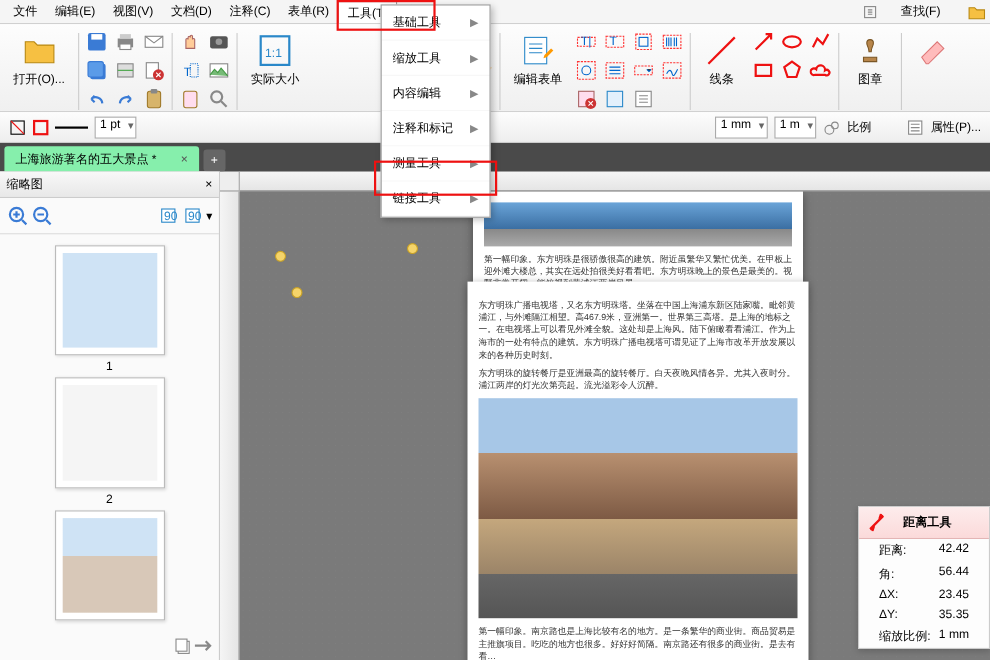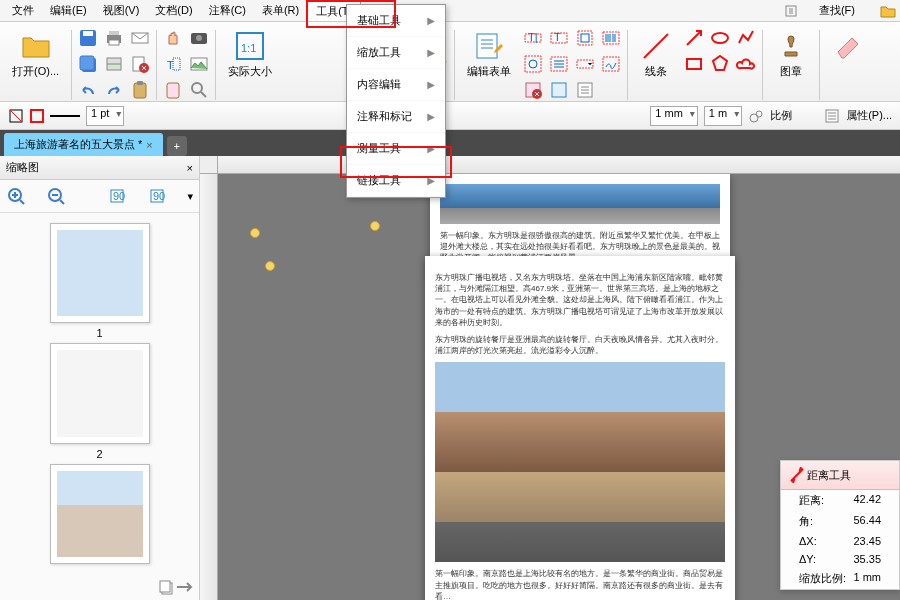--- a/index.html
+++ b/index.html
@@ -12,27 +12,27 @@
 .toolbar{height:80px;background:linear-gradient(#fdfdfd,#f0f0f0);border-bottom:1px solid #ccc;display:flex;align-items:flex-start;padding:4px;gap:2px}
 .tool-big{display:flex;flex-direction:column;align-items:center;padding:4px 8px;gap:2px}
 .tool-big .ico{width:32px;height:32px}
 .tool-grid{display:grid;grid-template-columns:repeat(3,24px);grid-auto-rows:24px;gap:2px}
 .tool-grid .ico{width:20px;height:20px;margin:2px}
 .sep{width:1px;background:#ccc;height:70px;margin:4px 2px}
 .prop-bar{height:28px;background:linear-gradient(#fdfdfd,#eee);border-bottom:1px solid #ccc;display:flex;align-items:center;padding:0 8px;gap:6px}
 .prop-combo{border:1px solid #aaa;background:#fff;height:20px;padding:0 14px 0 4px;position:relative}
 .prop-combo::after{content:"▾";position:absolute;right:2px;top:1px;font-size:10px;color:#666}
 .tabbar{height:26px;background:#4a4a4a;display:flex;align-items:flex-end}
-.tab{background:#7dd3fc;padding:4px 10px;border-radius:3px 3px 0 0;margin-left:4px;display:flex;align-items:center;gap:4px}
+.tab{background:#86efac;padding:4px 10px;border-radius:3px 3px 0 0;margin-left:4px;display:flex;align-items:center;gap:22px}
 .tab-close{color:#555;cursor:pointer}
 .tab-add{width:20px;height:20px;background:#666;color:#fff;display:flex;align-items:center;justify-content:center;margin-left:4px;border-radius:3px;cursor:pointer}
 .work{position:absolute;top:156px;left:0;right:0;bottom:0;display:flex}
 .side{width:200px;background:#fafafa;border-right:1px solid #ccc;display:flex;flex-direction:column}
 .side-title{background:linear-gradient(#f8f8f8,#e8e8e8);border-bottom:1px solid #ccc;padding:4px 6px;display:flex;align-items:center;justify-content:space-between}
-.side-tools{display:flex;gap:20px;padding:6px;border-bottom:1px solid #ddd;align-items:center}
+.side-tools{display:flex;gap:2px;padding:6px;border-bottom:1px solid #ddd;align-items:center}
 .side-tools .ico{width:20px;height:20px}
 .thumbs{flex:1;overflow:auto;padding:10px;display:flex;flex-direction:column;align-items:center;gap:4px}
 .thumb{width:100px;height:120px;background:#fff;border:1px solid #bbb;box-shadow:1px 1px 3px rgba(0,0,0,.15);padding:6px;display:flex;flex-direction:column;gap:4px}
 .thumb-img{flex:1;background:#cfe3f5}
 .thumb-num{text-align:center}
 .canvas-wrap{flex:1;position:relative;background:#7a7a7a;overflow:hidden}
 .canvas-wrap::before{content:"";position:absolute;inset:0;background:radial-gradient(#888 .6px,transparent .6px);background-size:6px 6px;opacity:.35}
 .ruler-h{position:absolute;top:0;left:18px;right:0;height:18px;background:linear-gradient(#f5f5f5,#e5e5e5);border-bottom:1px solid #aaa;z-index:3}
 .ruler-v{position:absolute;top:18px;left:0;bottom:0;width:18px;background:linear-gradient(90deg,#f5f5f5,#e5e5e5);border-right:1px solid #aaa;z-index:3}
 .ruler-corner{position:absolute;top:0;left:0;width:18px;height:18px;background:#eee;border-right:1px solid #aaa;border-bottom:1px solid #aaa;z-index:4}
@@ -40,21 +40,21 @@
 .page2{top:100px;width:310px;left:225px}
 .doc-img{width:100%;height:90px;background:linear-gradient(180deg,#6aa4d8 0%,#3b6fa3 60%,#888 60%,#aaa 100%)}
 .doc-img.city{height:200px;background:linear-gradient(180deg,#a7c7e7 0%,#a7c7e7 25%,#b89070 25%,#7d5a44 55%,#c4a77d 55%,#9b8468 80%,#666 80%,#555 100%)}
 .doc-txt{font-size:8px;color:#333;line-height:1.4;margin:6px 0}
 .pin{position:absolute;width:10px;height:10px;border-radius:50%;background:#f5d46a;border:1px solid #c9a227;z-index:2}
 .dropdown{position:absolute;left:346px;top:4px;width:100px;background:#fff;border:1px solid #999;box-shadow:2px 2px 6px rgba(0,0,0,.25);z-index:50}
 .dd-item{padding:8px 10px;display:flex;justify-content:space-between;align-items:center;cursor:pointer;border-bottom:1px solid rgba(0,0,0,.03)}
 .dd-item .arrow{color:#888;font-size:10px}
 .hl{position:absolute;border:2px solid #e11;z-index:60;pointer-events:none}
 .dist-panel{position:absolute;right:0;bottom:10px;width:120px;background:#fdfdfd;border:1px solid #ccc;box-shadow:0 2px 6px rgba(0,0,0,.2);z-index:40}
-.dist-title{background:linear-gradient(#fdecec,#fbdada);padding:6px 8px;font-weight:400;display:flex;align-items:flex-end;gap:2px;border-bottom:1px solid #e4b5b5}
+.dist-title{background:linear-gradient(#fdecec,#fbdada);padding:6px 8px;font-weight:700;display:flex;align-items:flex-start;gap:16px;border-bottom:1px solid #e4b5b5}
 .dist-row{padding:3px 18px;display:flex;justify-content:space-between}
 .side-footer{display:flex;justify-content:flex-end;padding:4px;gap:2px}
 .side-footer .ico{width:18px;height:18px}
 .redbox{width:14px;height:14px;border:2px solid #e11;display:inline-block}
 </style>
 </head>
 <body>
 
 <div class="menubar">
   <div class="menu-item">文件</div>

